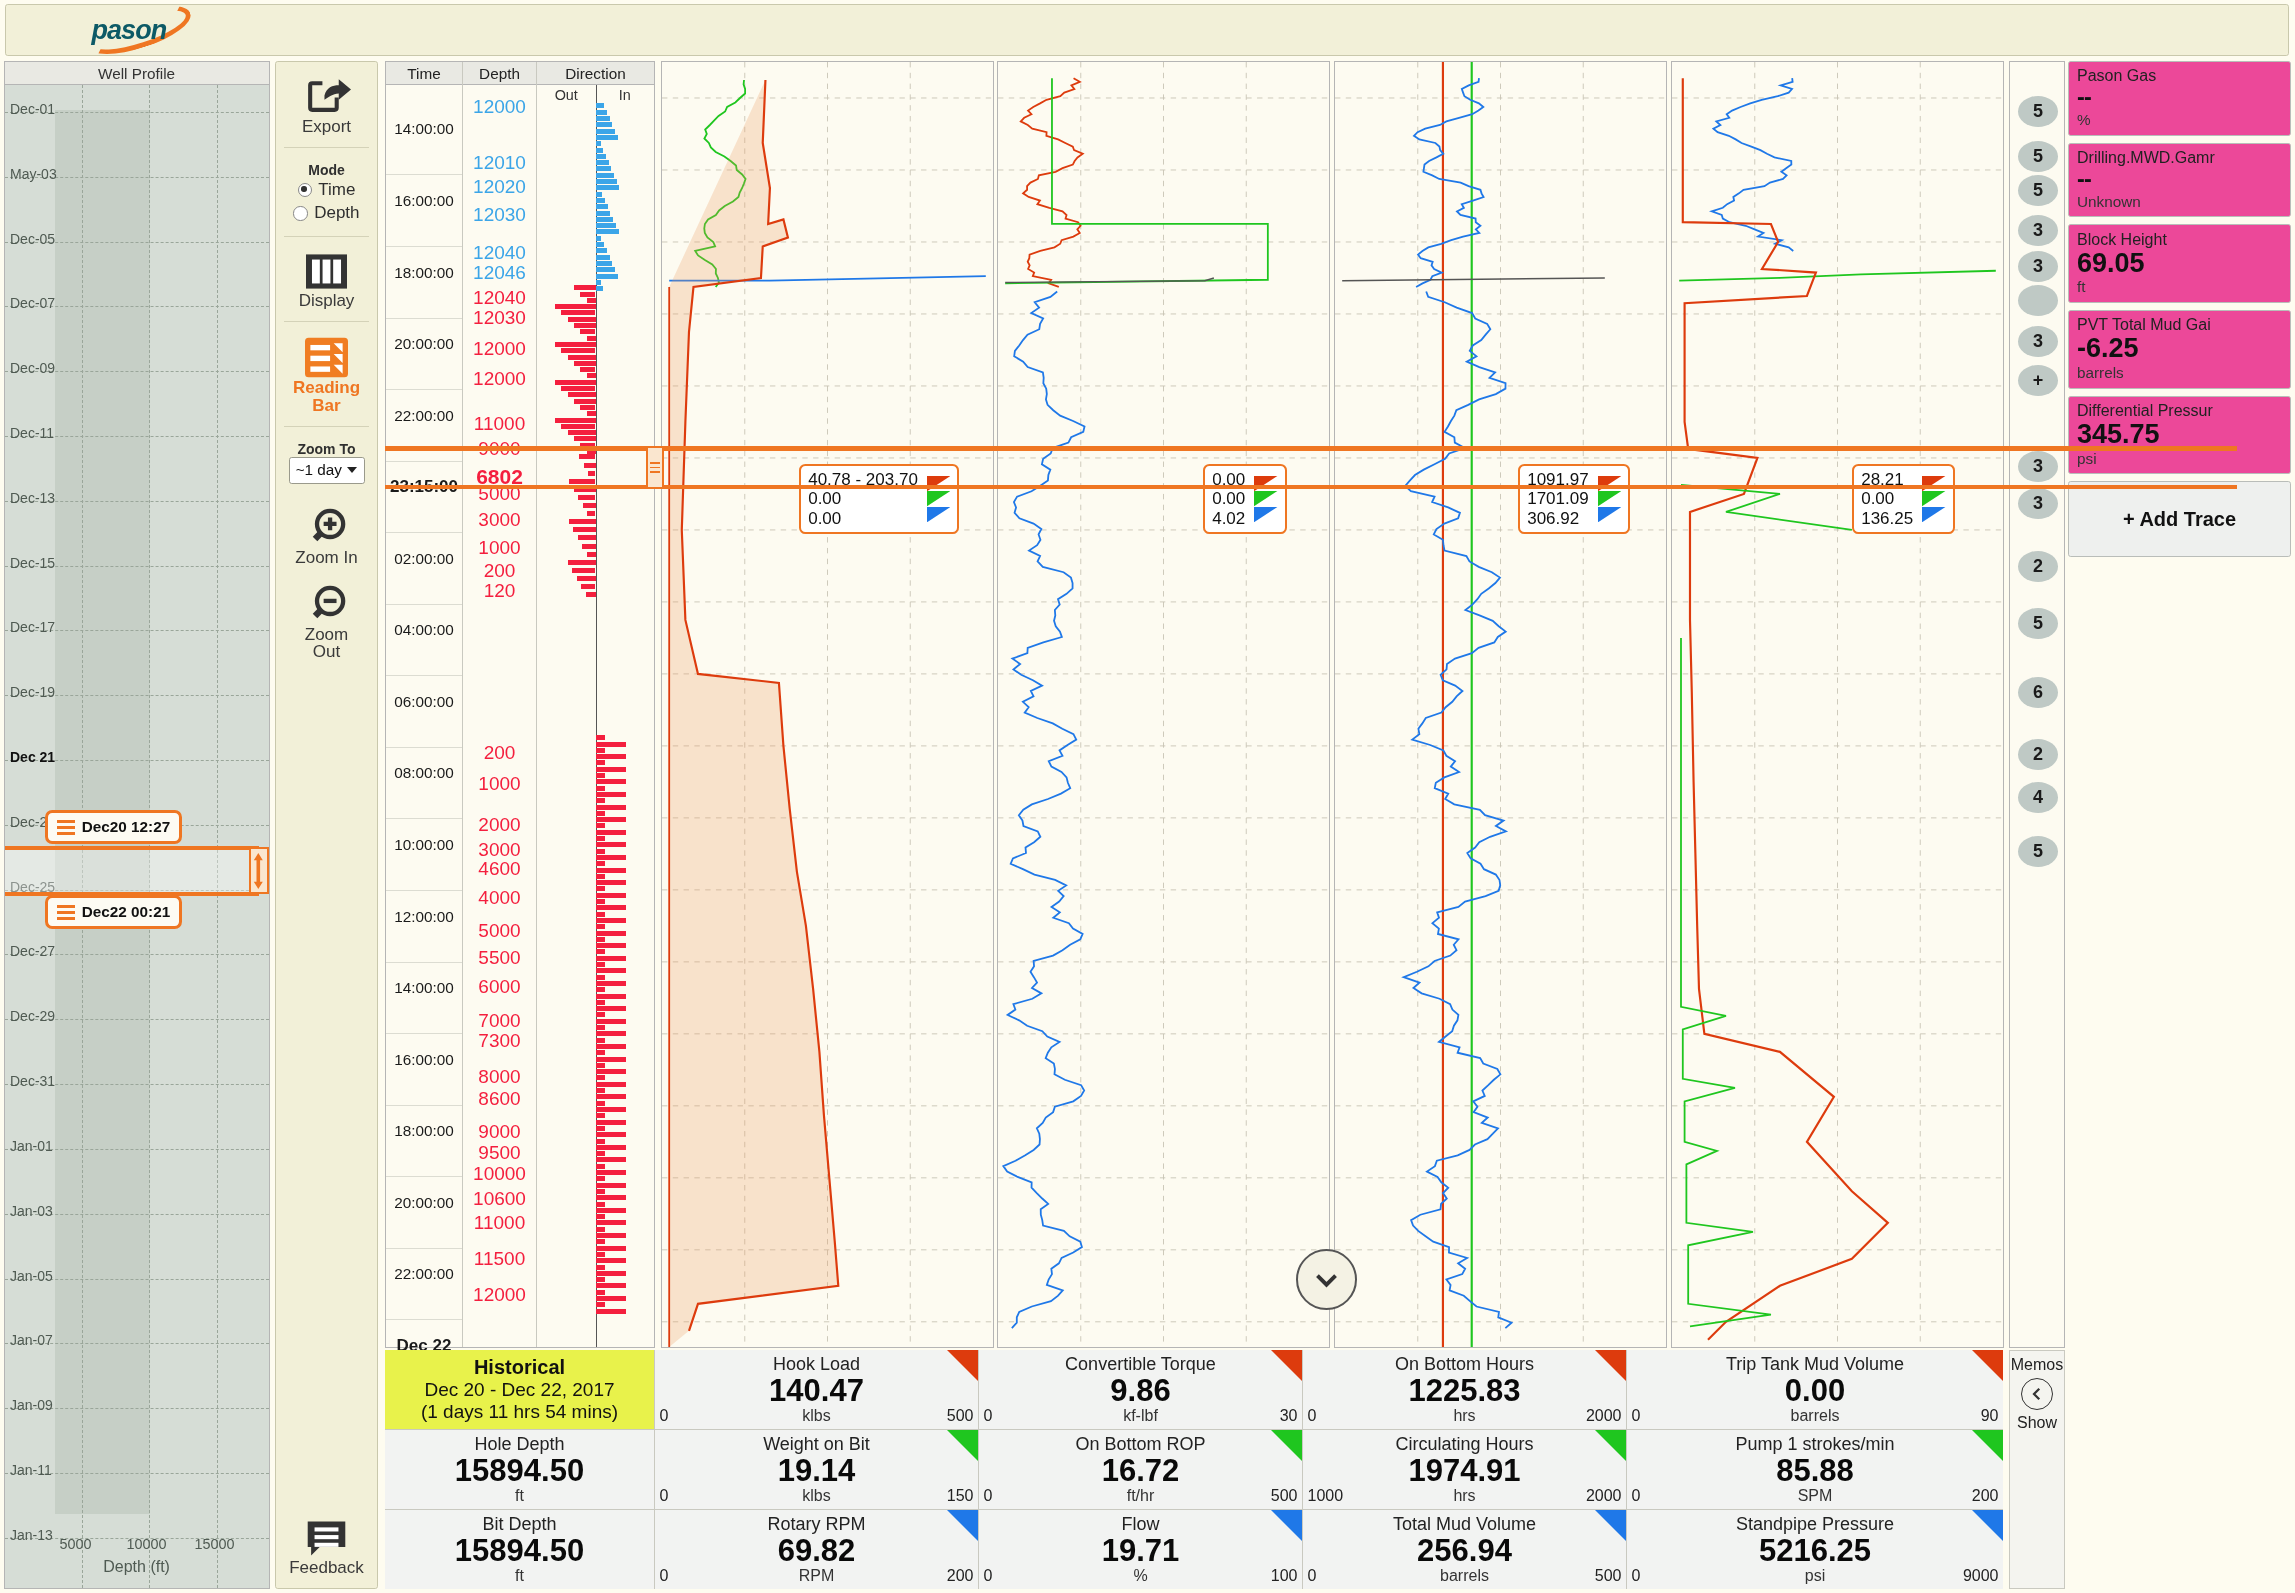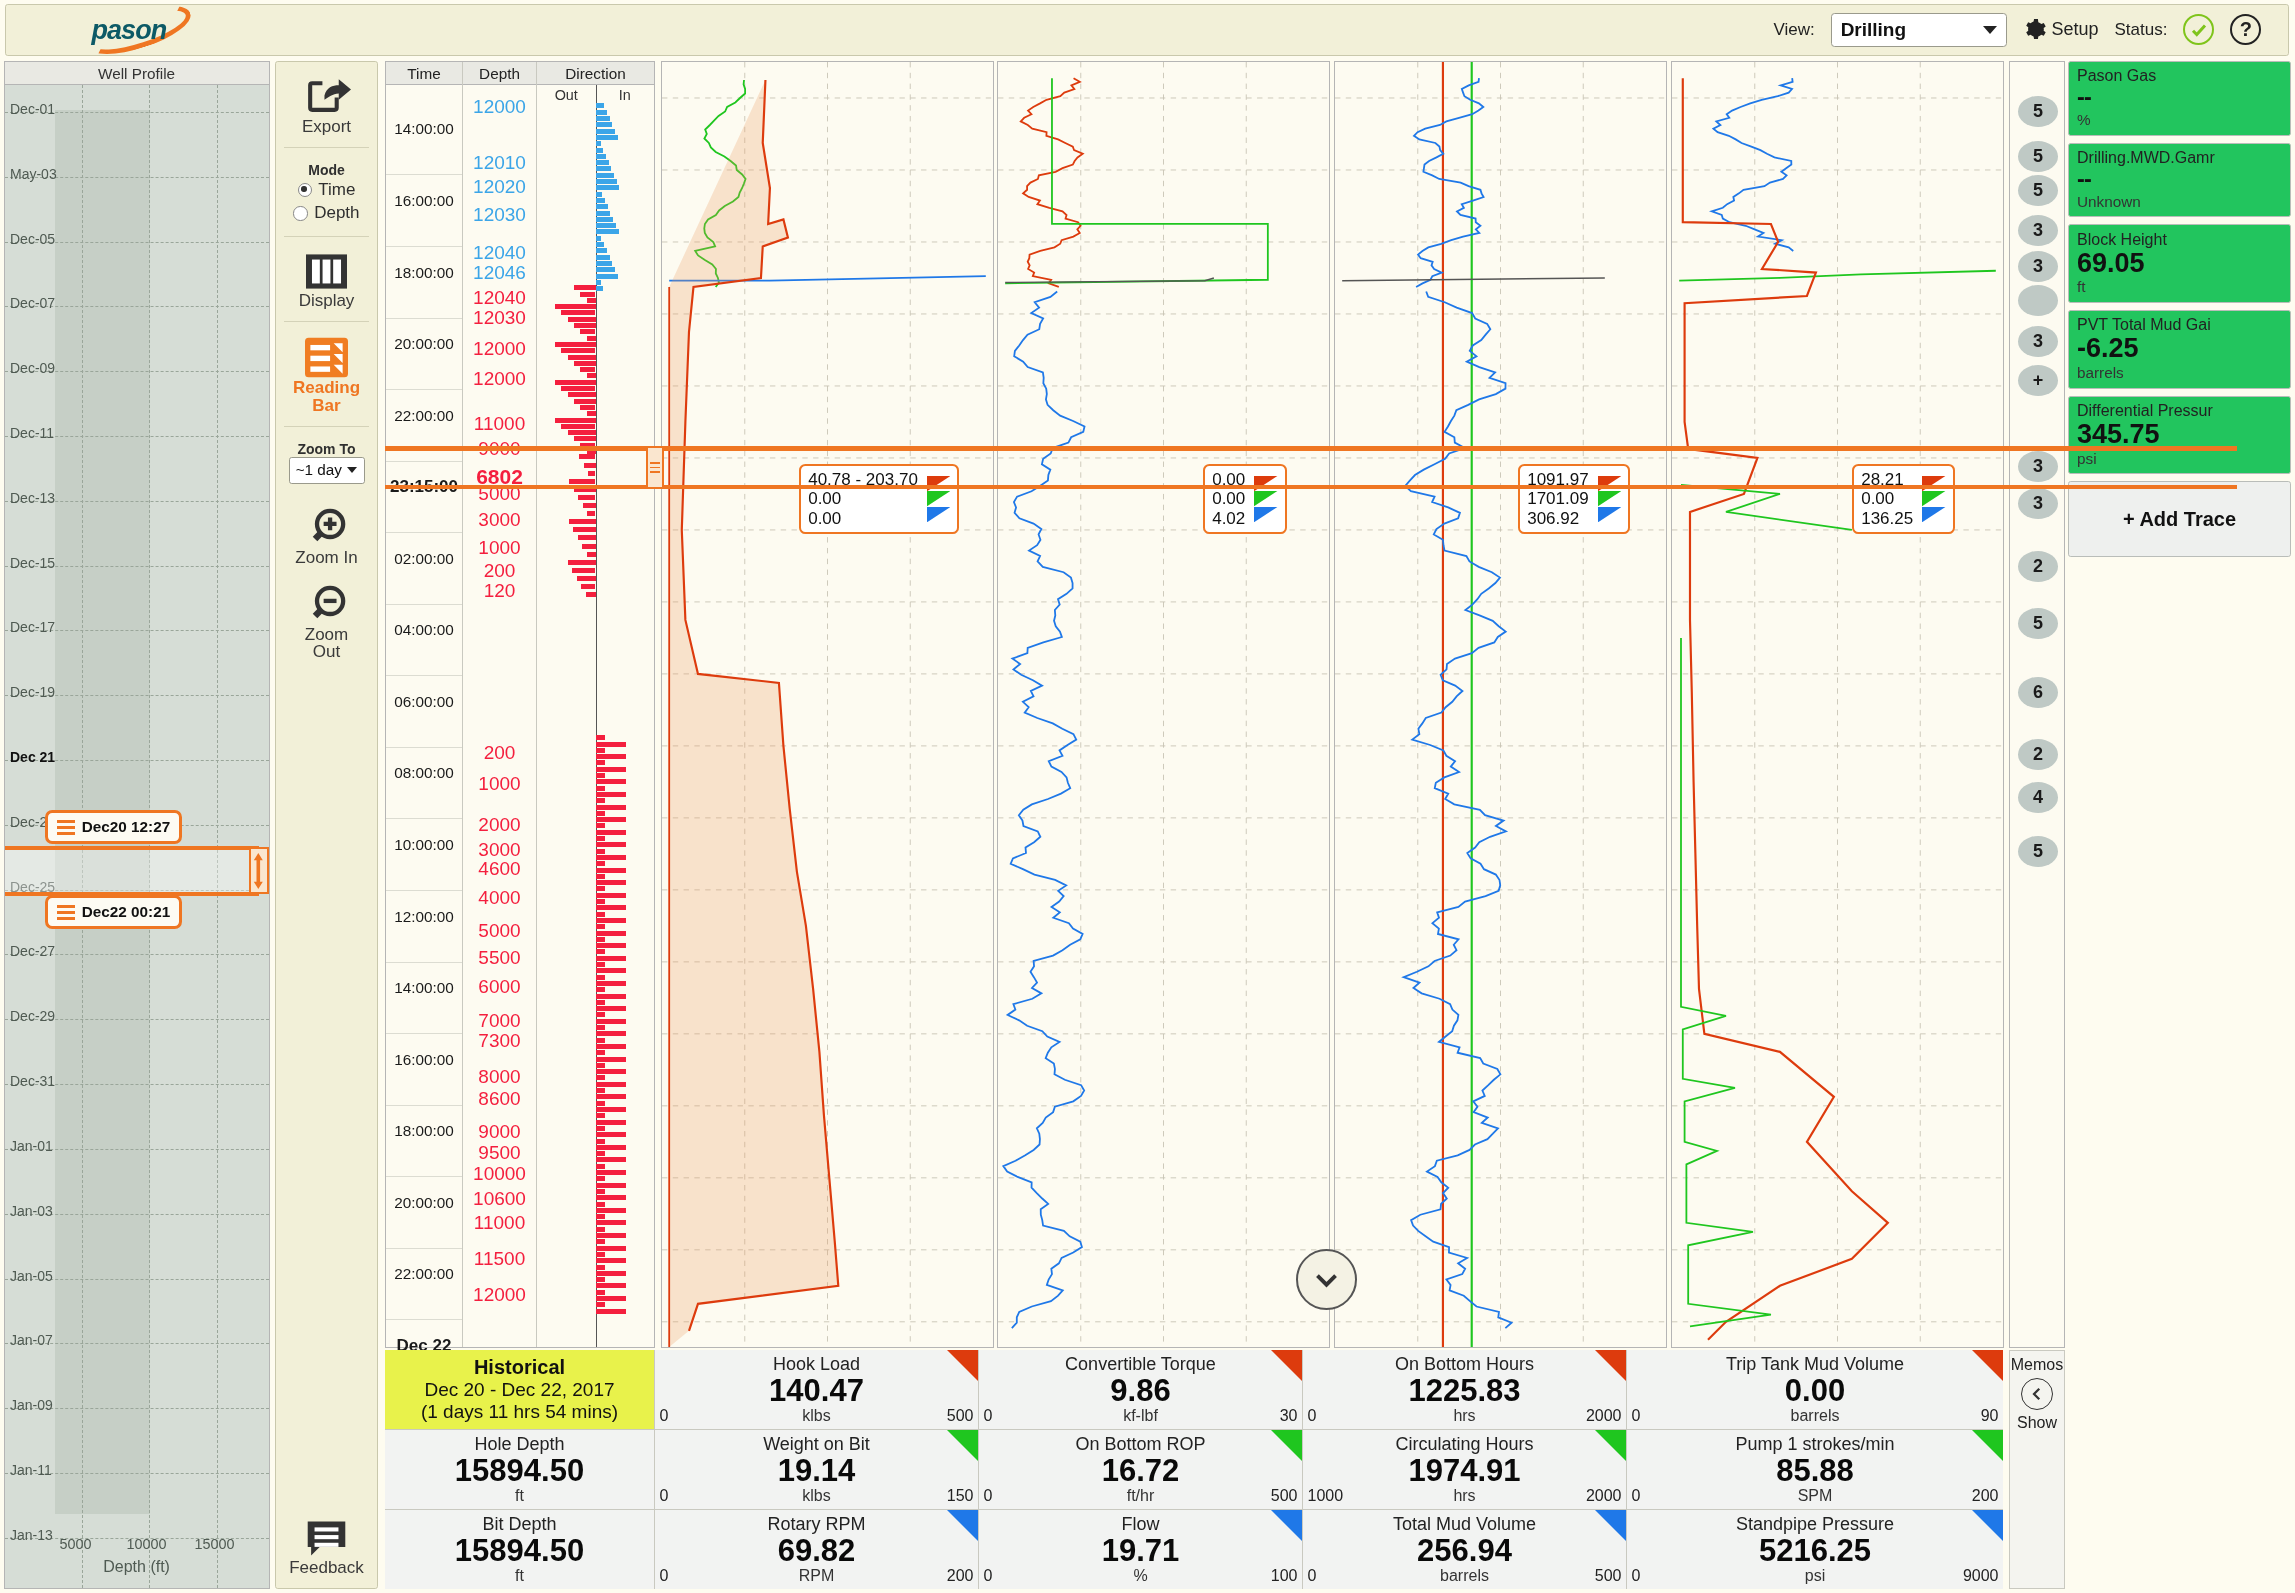--- a/index.html
+++ b/index.html
@@ -220,21 +220,21 @@
   .memos-circle {
     width: 32px; height: 32px; border: 1.8px solid #333; border-radius: 50%;
     display:flex; align-items:center; justify-content:center; font-size: 18px;
   }
 
   
   #trace-panel {
     position: absolute; left: 2068px; top: 61px; width: 223px; height: 1528px;
   }
   .trace-card {
-    background: #22c55e; border: 0.9px solid #b9bdb9; border-radius: 2.7px;
+    background: #ec4899; border: 0.9px solid #b9bdb9; border-radius: 2.7px;
     margin-bottom: 7.2px; padding: 5.4px 8px; overflow: hidden;
   }
   .trace-name { font-size: 16px; color: #222; white-space: nowrap; }
   .trace-value { font-size: 27px; font-weight: bold; color: #111; line-height: 1.1; }
   .trace-value.dash { font-size: 23.4px; letter-spacing: -0.9px; }
   .trace-unit { font-size: 15.3px; color: #333; }
   #add-trace {
     background: #eef0ee; border: 0.9px solid #b9bdb9; border-radius: 2.7px;
     height: 76px; display: flex; align-items: center; justify-content: center;
     font-size: 20px; font-weight: bold; color: #111;
@@ -263,42 +263,20 @@
   .h-title { font-size: 20px; font-weight: bold; color: #111; }
   .h-line { font-size: 19px; color: #111; }
 </style>
 </head>
 <body>
 
 <div id="header">
   <div id="logo-wrap">
     <div class="logo-swoosh"></div>
     <div class="logo-text">pason</div>
-  </div>
-  <div id="header-right">
-    <span id="view-label">View:</span>
-    <div id="view-select">
-      <span>Drilling</span>
-      <span class="caret"></span>
-    </div>
-    <div id="setup-btn">
-      <svg class="gear" viewBox="0 0 24 24">
-        <path fill="#222" d="M12 8a4 4 0 100 8 4 4 0 000-8zm9.4 4c0-.6-.1-1.2-.2-1.8l2.1-1.6-2-3.5-2.5 1a8.9 8.9 0 00-3.1-1.8L15.3 1h-4l-.4 2.7c-1.1.3-2.2.9-3.1 1.7l-2.5-1-2 3.5 2.1 1.6a9.6 9.6 0 000 3.6l-2.1 1.6 2 3.5 2.5-1c.9.8 2 1.4 3.1 1.7l.4 2.7h4l.4-2.7c1.1-.3 2.2-.9 3.1-1.7l2.5 1 2-3.5-2.1-1.6c.1-.6.2-1.2.2-1.8z"></path>
-      </svg>
-      <span>Setup</span>
-    </div>
-    <span id="status-label">Status:</span>
-    <div class="status-ok">
-      <svg width="18" height="18" viewBox="0 0 24 24">
-          <path fill="none" stroke="#7fc41b" stroke-width="4" d="M4 13l5 5L20 6"></path>
-        </svg>
-    </div>
-    <div class="help-btn">
-      <span>?</span>
-    </div>
   </div>
 </div>
 
 <div id="well-profile">
   <div id="wp-title">Well Profile</div>
   <div id="wp-body">
     <div id="wp-shape"></div>
     <div id="wp-rows">
         <div class="wp-row" style="top: 27px;"></div>
         <div class="wp-date" style="top: 27px;">Dec-01</div>

